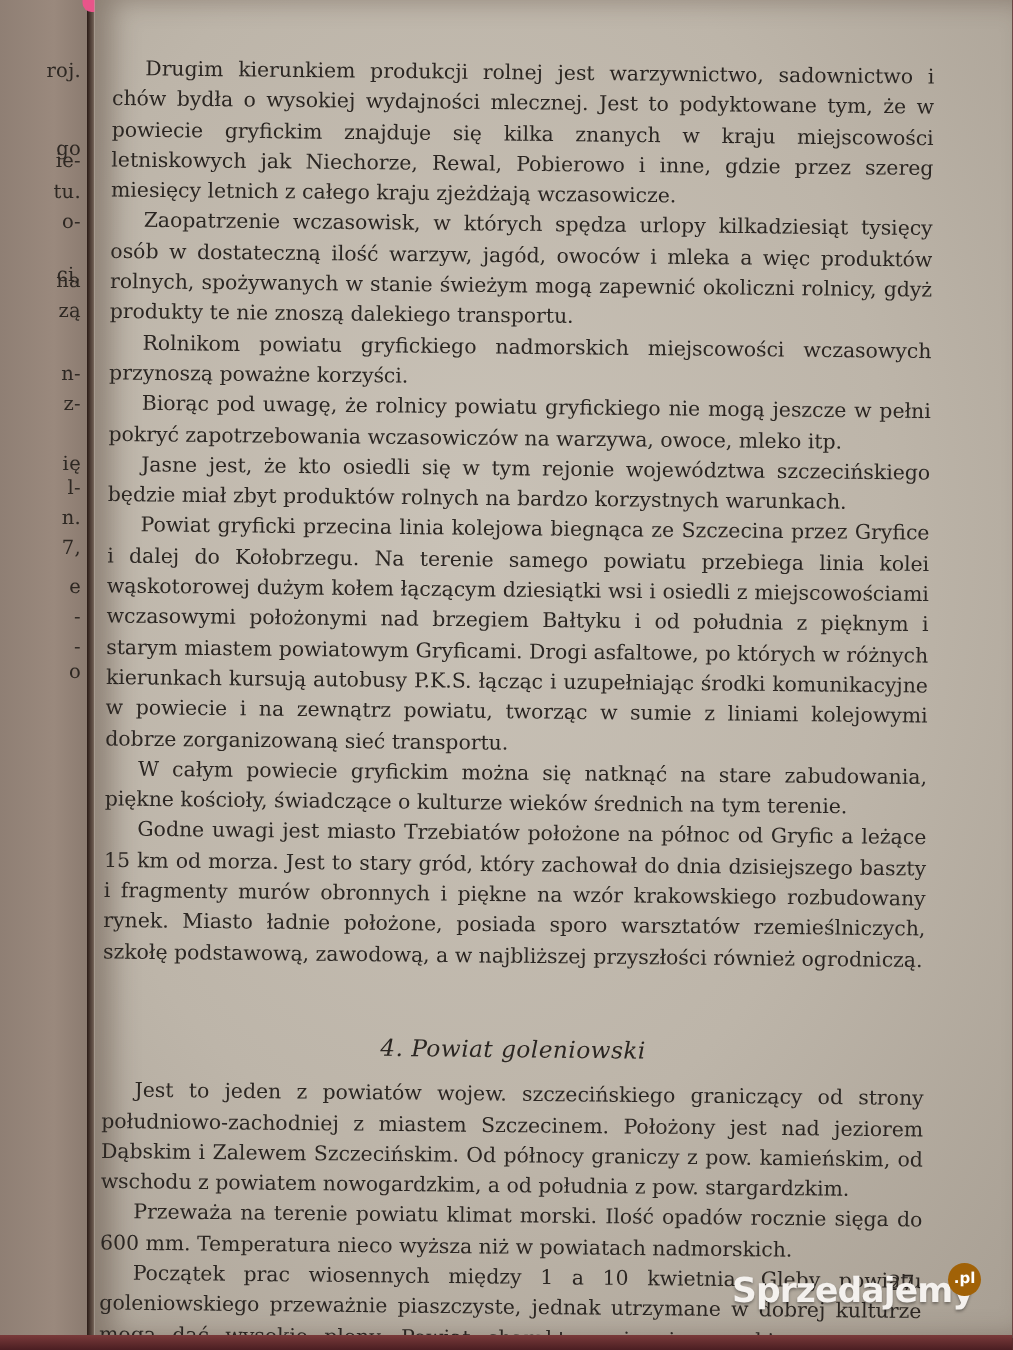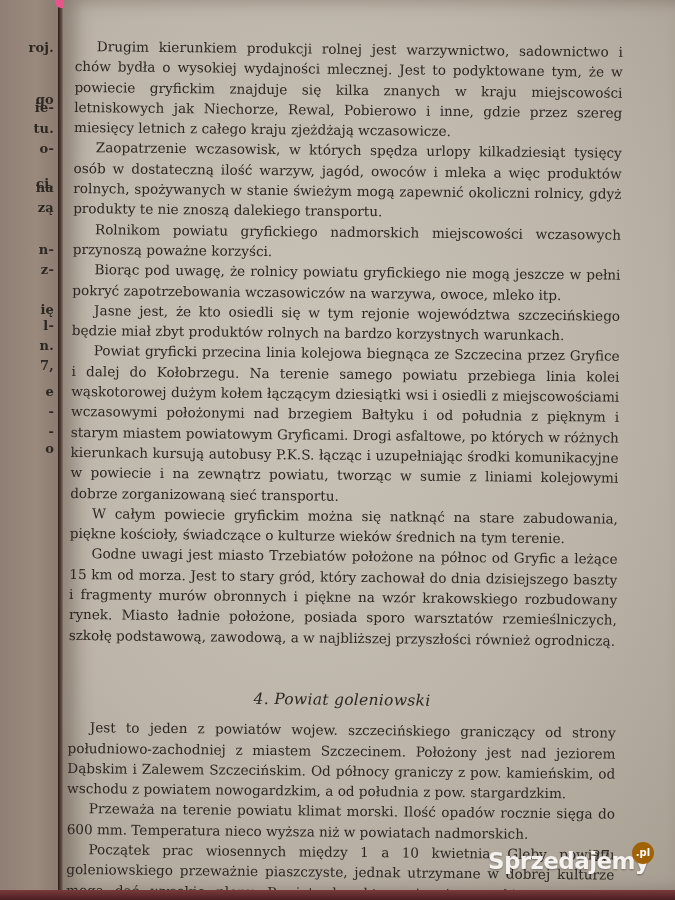--- a/index.html
+++ b/index.html
@@ -5,21 +5,20 @@
     html, body { margin: 0; padding: 0; }
     body {
       width: 675px; height: 900px; overflow: hidden; position: relative;
       background: #5a2a2c;
       font-family: "DejaVu Serif", serif;
     }
     .left-page {
       position: absolute; left: 0; top: 0; width: 60px; height: 900px;
       background: linear-gradient(90deg, #8f7f74 0%, #9a897d 60%, #8a7a6f 100%);
       overflow: hidden;
-      font-weight: bold;
     }
     .left-page .frag {
       position: absolute; right: 6px; font-size: 13px; color: #2d2722;
       letter-spacing: 0.2px;
     }
     .spine {
       position: absolute; left: 58px; top: 0; width: 6px; height: 900px;
       background: linear-gradient(90deg, #2a1b16, #6b5a4f 70%, #bdb2a6);
     }
     .pink-tab {

